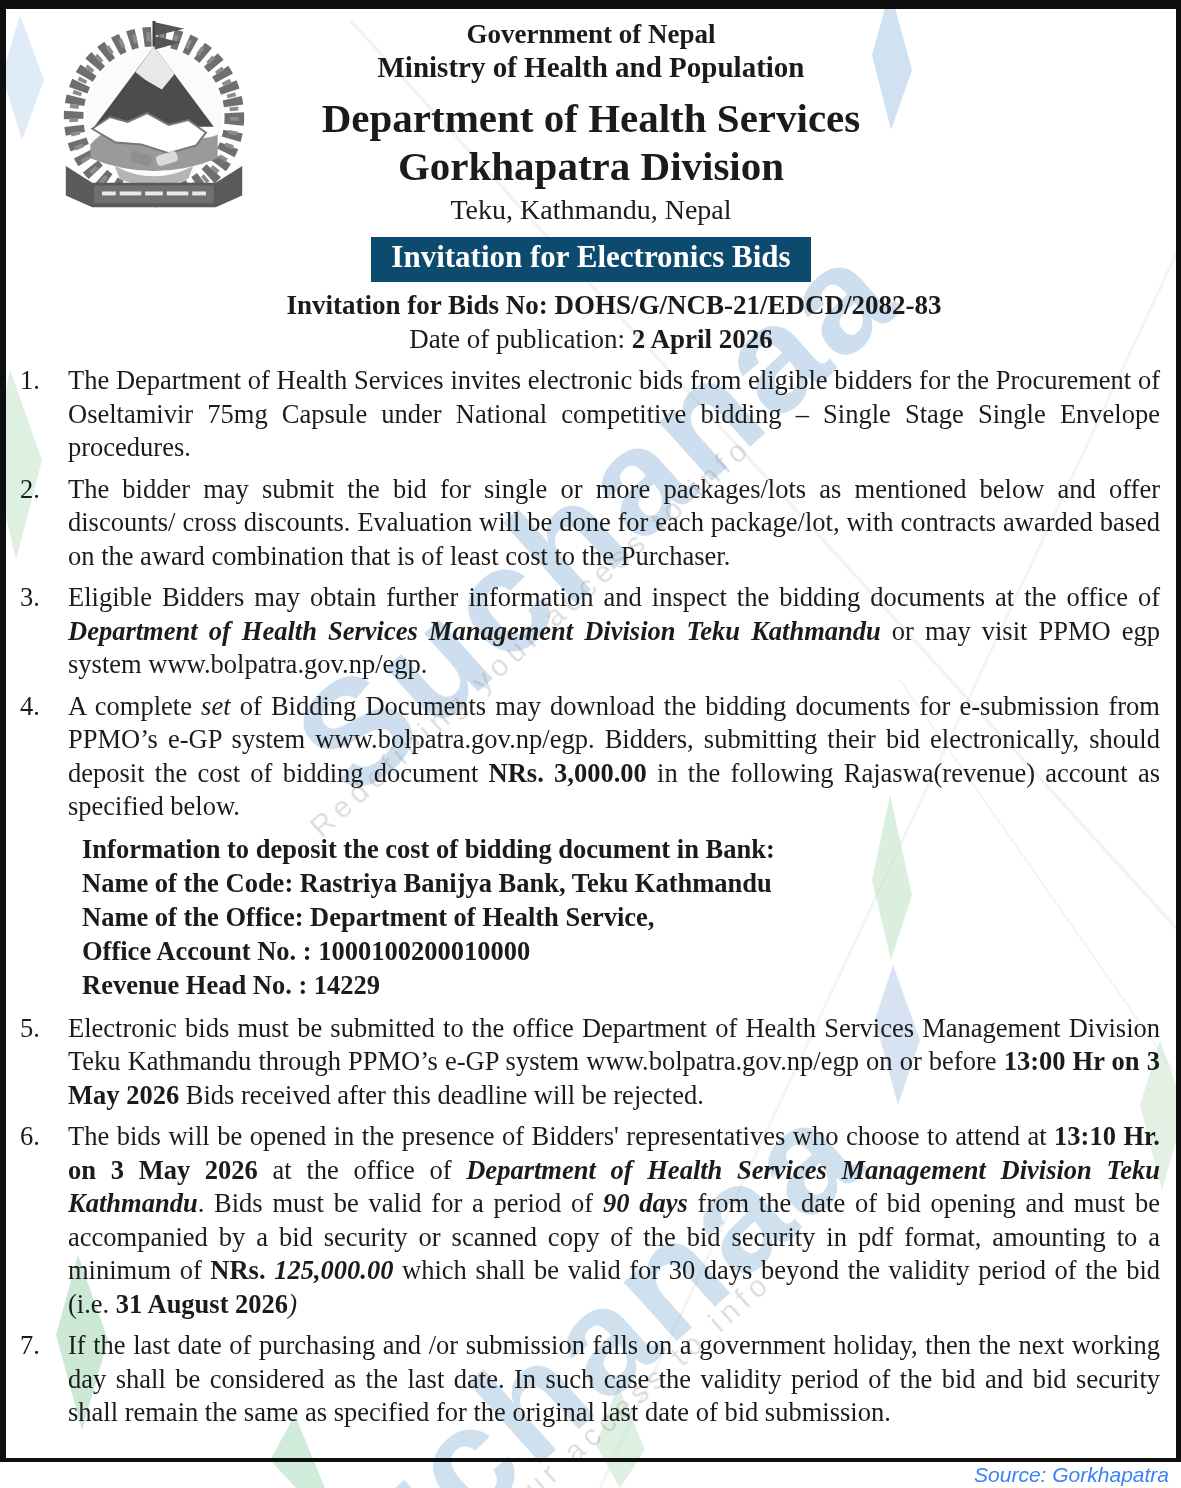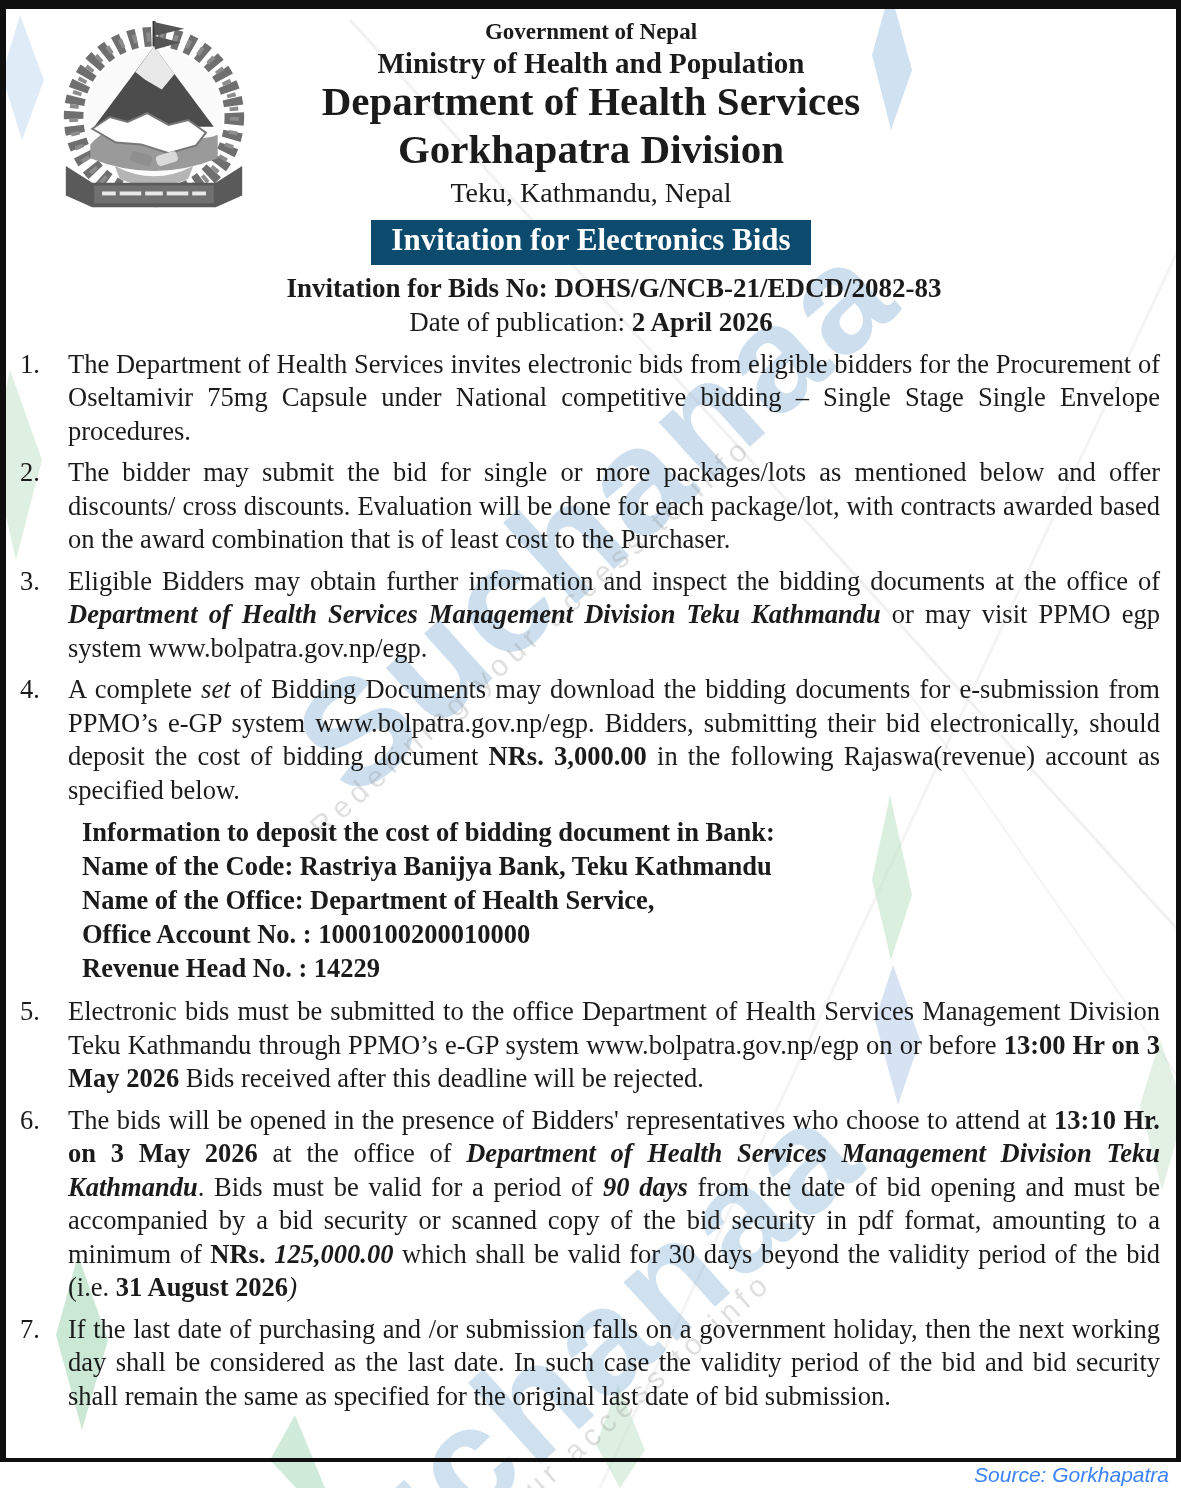--- a/index.html
+++ b/index.html
@@ -38,23 +38,23 @@
     position:absolute;left:0;top:0;width:1181px;height:1462px;
     border-top:9px solid #0f0f0f;
     border-left:6px solid #0f0f0f;
     border-right:5px solid #0f0f0f;
     border-bottom:4px solid #0f0f0f;
     box-sizing:border-box;
     z-index:1;
   }
   .emblem{position:absolute;left:24px;top:10px;width:248px;height:196px;}
   .hdr{padding-top:10px;text-align:center;line-height:1.12;}
-  .h1{font-size:23px;font-weight:bold;}
+  .h1{font-size:27px;font-weight:bold;}
   .h2{font-size:29px;font-weight:bold;margin-top:2px;}
-  .h3{font-size:41px;font-weight:bold;margin-top:0;}
+  .h3{font-size:41px;font-weight:bold;margin-top:12px;}
   .h4{font-size:41px;font-weight:bold;margin-top:2px;}
   .h5{font-size:28px;margin-top:4px;}
   .banner{
     display:table;margin:12px auto 8px;
     background:#0c4a6e;color:#fff;
     font-size:31px;font-weight:bold;
     padding:3px 20px 7px;
   }
   .bidno{text-align:center;font-size:27px;font-weight:bold;margin-top:4px;margin-left:46px;}
   .pub{text-align:center;font-size:27px;margin-top:4px;}

